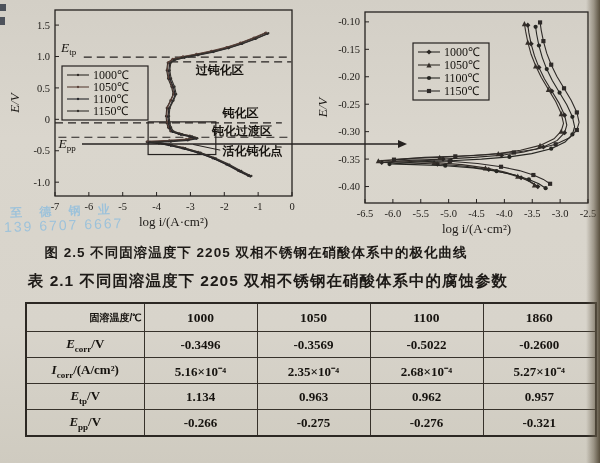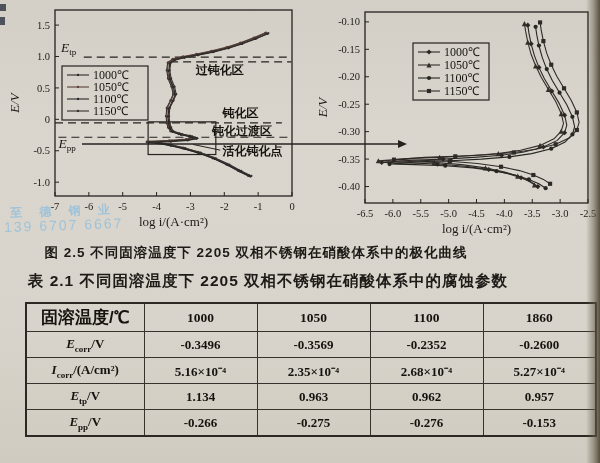--- a/index.html
+++ b/index.html
@@ -27,21 +27,21 @@
   .fig-caption{position:absolute;left:0;top:244px;width:512px;text-align:center;
     font-size:13.5px;font-weight:bold;letter-spacing:1px;}
   .tab-caption{position:absolute;left:0;top:271px;width:536px;text-align:center;
     font-size:15.5px;font-weight:bold;letter-spacing:1px;}
   table.corr{position:absolute;left:25px;top:302px;width:570px;
     border-collapse:collapse;border:2.2px solid #2c2823;table-layout:fixed;}
   table.corr th,table.corr td{
     border:1.4px solid #37322b;text-align:center;vertical-align:middle;
     font:600 13px "Liberation Serif",serif;color:#16130f;height:25px;padding:0 2px;}
   table.corr th{height:27px;font-size:13.5px;}
-  table.corr .lab{font-family:"Liberation Sans",sans-serif;font-weight:bold;font-size:17px;}
+  table.corr .lab{font-family:"Liberation Sans",sans-serif;font-weight:bold;font-size:10px;text-align:right;}
   table.corr col.c0{width:118px;} table.corr col.cn{width:113px;}
   td.mlab{font-family:"Liberation Serif",serif;}
   td.mlab i{font-style:italic;}
   td.mlab sub{font-size:9px;}
   .edge{position:absolute;right:0;top:0;width:14px;height:463px;
     background:linear-gradient(to right,rgba(110,100,85,0),rgba(100,90,72,.5) 55%,#584f3e 100%);}
   .scan-mark{position:absolute;background:#2a3240;opacity:.8;}
   .m1{left:0;top:4px;width:6px;height:7px;}
   .m2{left:0;top:17px;width:5px;height:8px;}
 </style>
@@ -389,21 +389,21 @@
       <th class="lab">固溶温度/℃</th>
       <th>1000</th>
       <th>1050</th>
       <th>1100</th>
       <th>1860</th>
     </tr>
     <tr>
       <td class="mlab"><i>E</i><sub>corr</sub><span>/V</span></td>
       <td>-0.3496</td>
       <td>-0.3569</td>
-      <td>-0.2352</td>
+      <td>-0.5022</td>
       <td>-0.2600</td>
     </tr>
     <tr>
       <td class="mlab"><i>I</i><sub>corr</sub><span>/(A/cm²)</span></td>
       <td>5.16×10⁻⁴</td>
       <td>2.35×10⁻⁴</td>
       <td>2.68×10⁻⁴</td>
       <td>5.27×10⁻⁴</td>
     </tr>
     <tr>
@@ -411,19 +411,19 @@
       <td>1.134</td>
       <td>0.963</td>
       <td>0.962</td>
       <td>0.957</td>
     </tr>
     <tr>
       <td class="mlab"><i>E</i><sub>pp</sub><span>/V</span></td>
       <td>-0.266</td>
       <td>-0.275</td>
       <td>-0.276</td>
-      <td>-0.153</td>
+      <td>-0.321</td>
     </tr>
   </tbody>
     </table>
 
   <div class="edge"></div>
 </div>
 
 </body></html>

